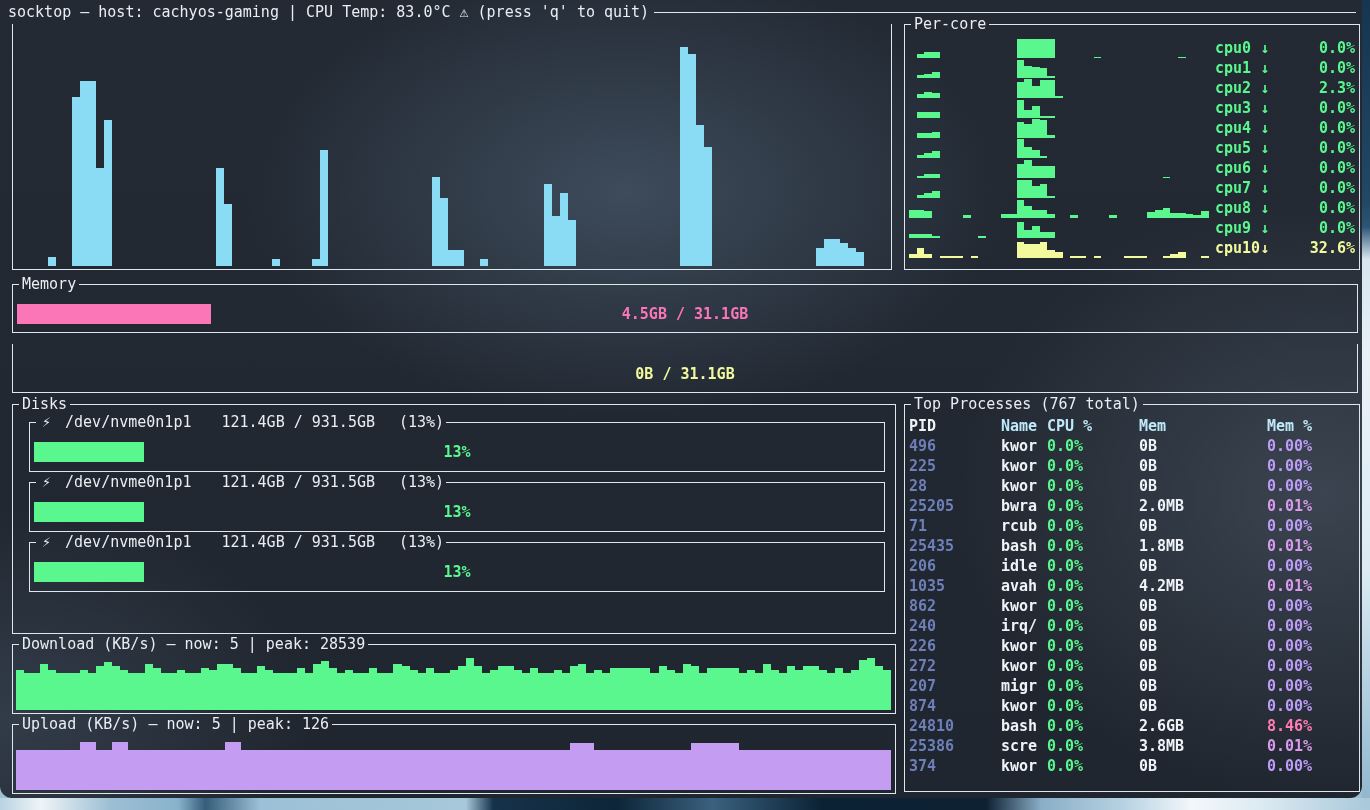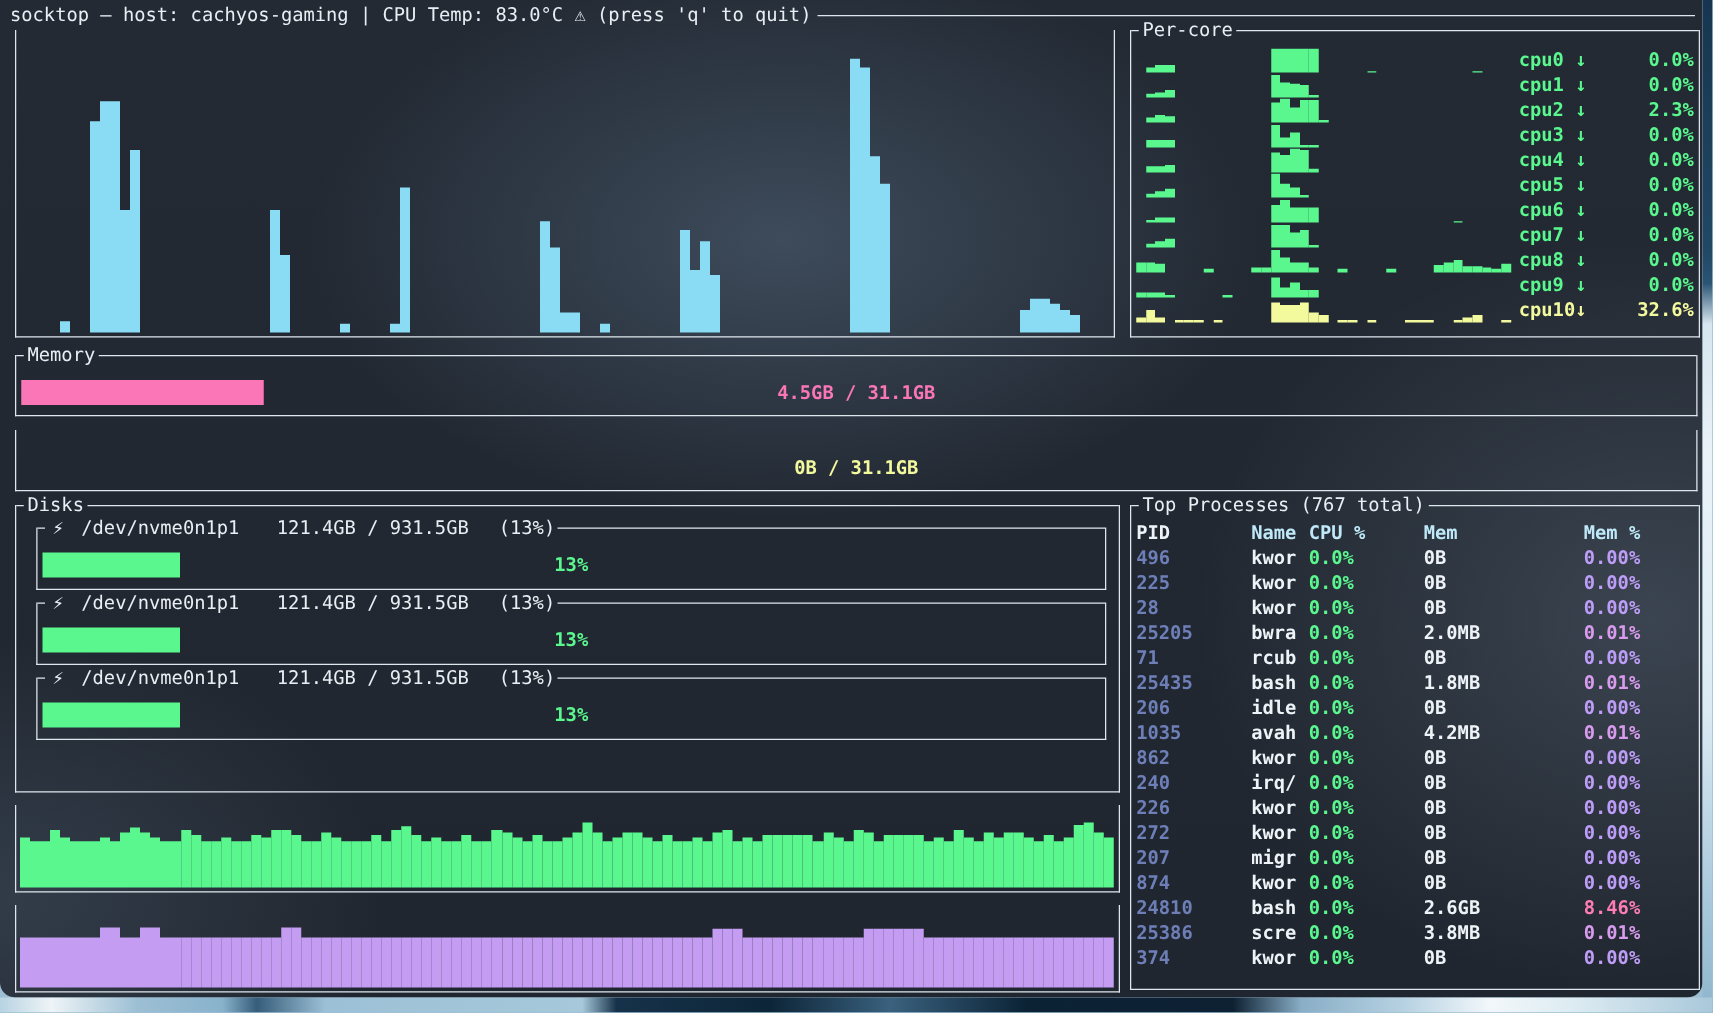--- a/index.html
+++ b/index.html
@@ -792,20 +792,25 @@
           </div>
           <div class="gauge-row">
             <div class="gauge-fill" style="width: 13%; background: rgb(90, 247, 142);"></div>
             <div class="gauge-text" style="color: rgb(90, 247, 142);">13%</div>
           </div>
         </div>
       </div>
   </div>
 
   <div class="panel p-down">
+    <div class="ptitle">
+      <span class="tick"></span>
+      <span class="plabel">Download (KB/s) — now: 5 | peak: 28539</span>
+      <span class="hline"></span>
+    </div>
     <div class="netchart" id="download-chart">
         <div class="bar" style="height: 76%; background: rgb(90, 247, 142);"></div>
         <div class="bar" style="height: 72%; background: rgb(90, 247, 142);"></div>
         <div class="bar" style="height: 72%; background: rgb(90, 247, 142);"></div>
         <div class="bar" style="height: 88%; background: rgb(90, 247, 142);"></div>
         <div class="bar" style="height: 76%; background: rgb(90, 247, 142);"></div>
         <div class="bar" style="height: 72%; background: rgb(90, 247, 142);"></div>
         <div class="bar" style="height: 72%; background: rgb(90, 247, 142);"></div>
         <div class="bar" style="height: 72%; background: rgb(90, 247, 142);"></div>
         <div class="bar" style="height: 76%; background: rgb(90, 247, 142);"></div>
@@ -906,20 +911,25 @@
         <div class="bar" style="height: 72%; background: rgb(90, 247, 142);"></div>
         <div class="bar" style="height: 76%; background: rgb(90, 247, 142);"></div>
         <div class="bar" style="height: 96%; background: rgb(90, 247, 142);"></div>
         <div class="bar" style="height: 100%; background: rgb(90, 247, 142);"></div>
         <div class="bar" style="height: 84%; background: rgb(90, 247, 142);"></div>
         <div class="bar" style="height: 76%; background: rgb(90, 247, 142);"></div>
       </div>
   </div>
 
   <div class="panel p-up">
+    <div class="ptitle">
+      <span class="tick"></span>
+      <span class="plabel">Upload (KB/s) — now: 5 | peak: 126</span>
+      <span class="hline"></span>
+    </div>
     <div class="netchart" id="upload-chart">
         <div class="bar" style="height: 76%; background: rgb(196, 157, 242);"></div>
         <div class="bar" style="height: 76%; background: rgb(196, 157, 242);"></div>
         <div class="bar" style="height: 76%; background: rgb(196, 157, 242);"></div>
         <div class="bar" style="height: 76%; background: rgb(196, 157, 242);"></div>
         <div class="bar" style="height: 76%; background: rgb(196, 157, 242);"></div>
         <div class="bar" style="height: 76%; background: rgb(196, 157, 242);"></div>
         <div class="bar" style="height: 76%; background: rgb(196, 157, 242);"></div>
         <div class="bar" style="height: 76%; background: rgb(196, 157, 242);"></div>
         <div class="bar" style="height: 92%; background: rgb(196, 157, 242);"></div>

